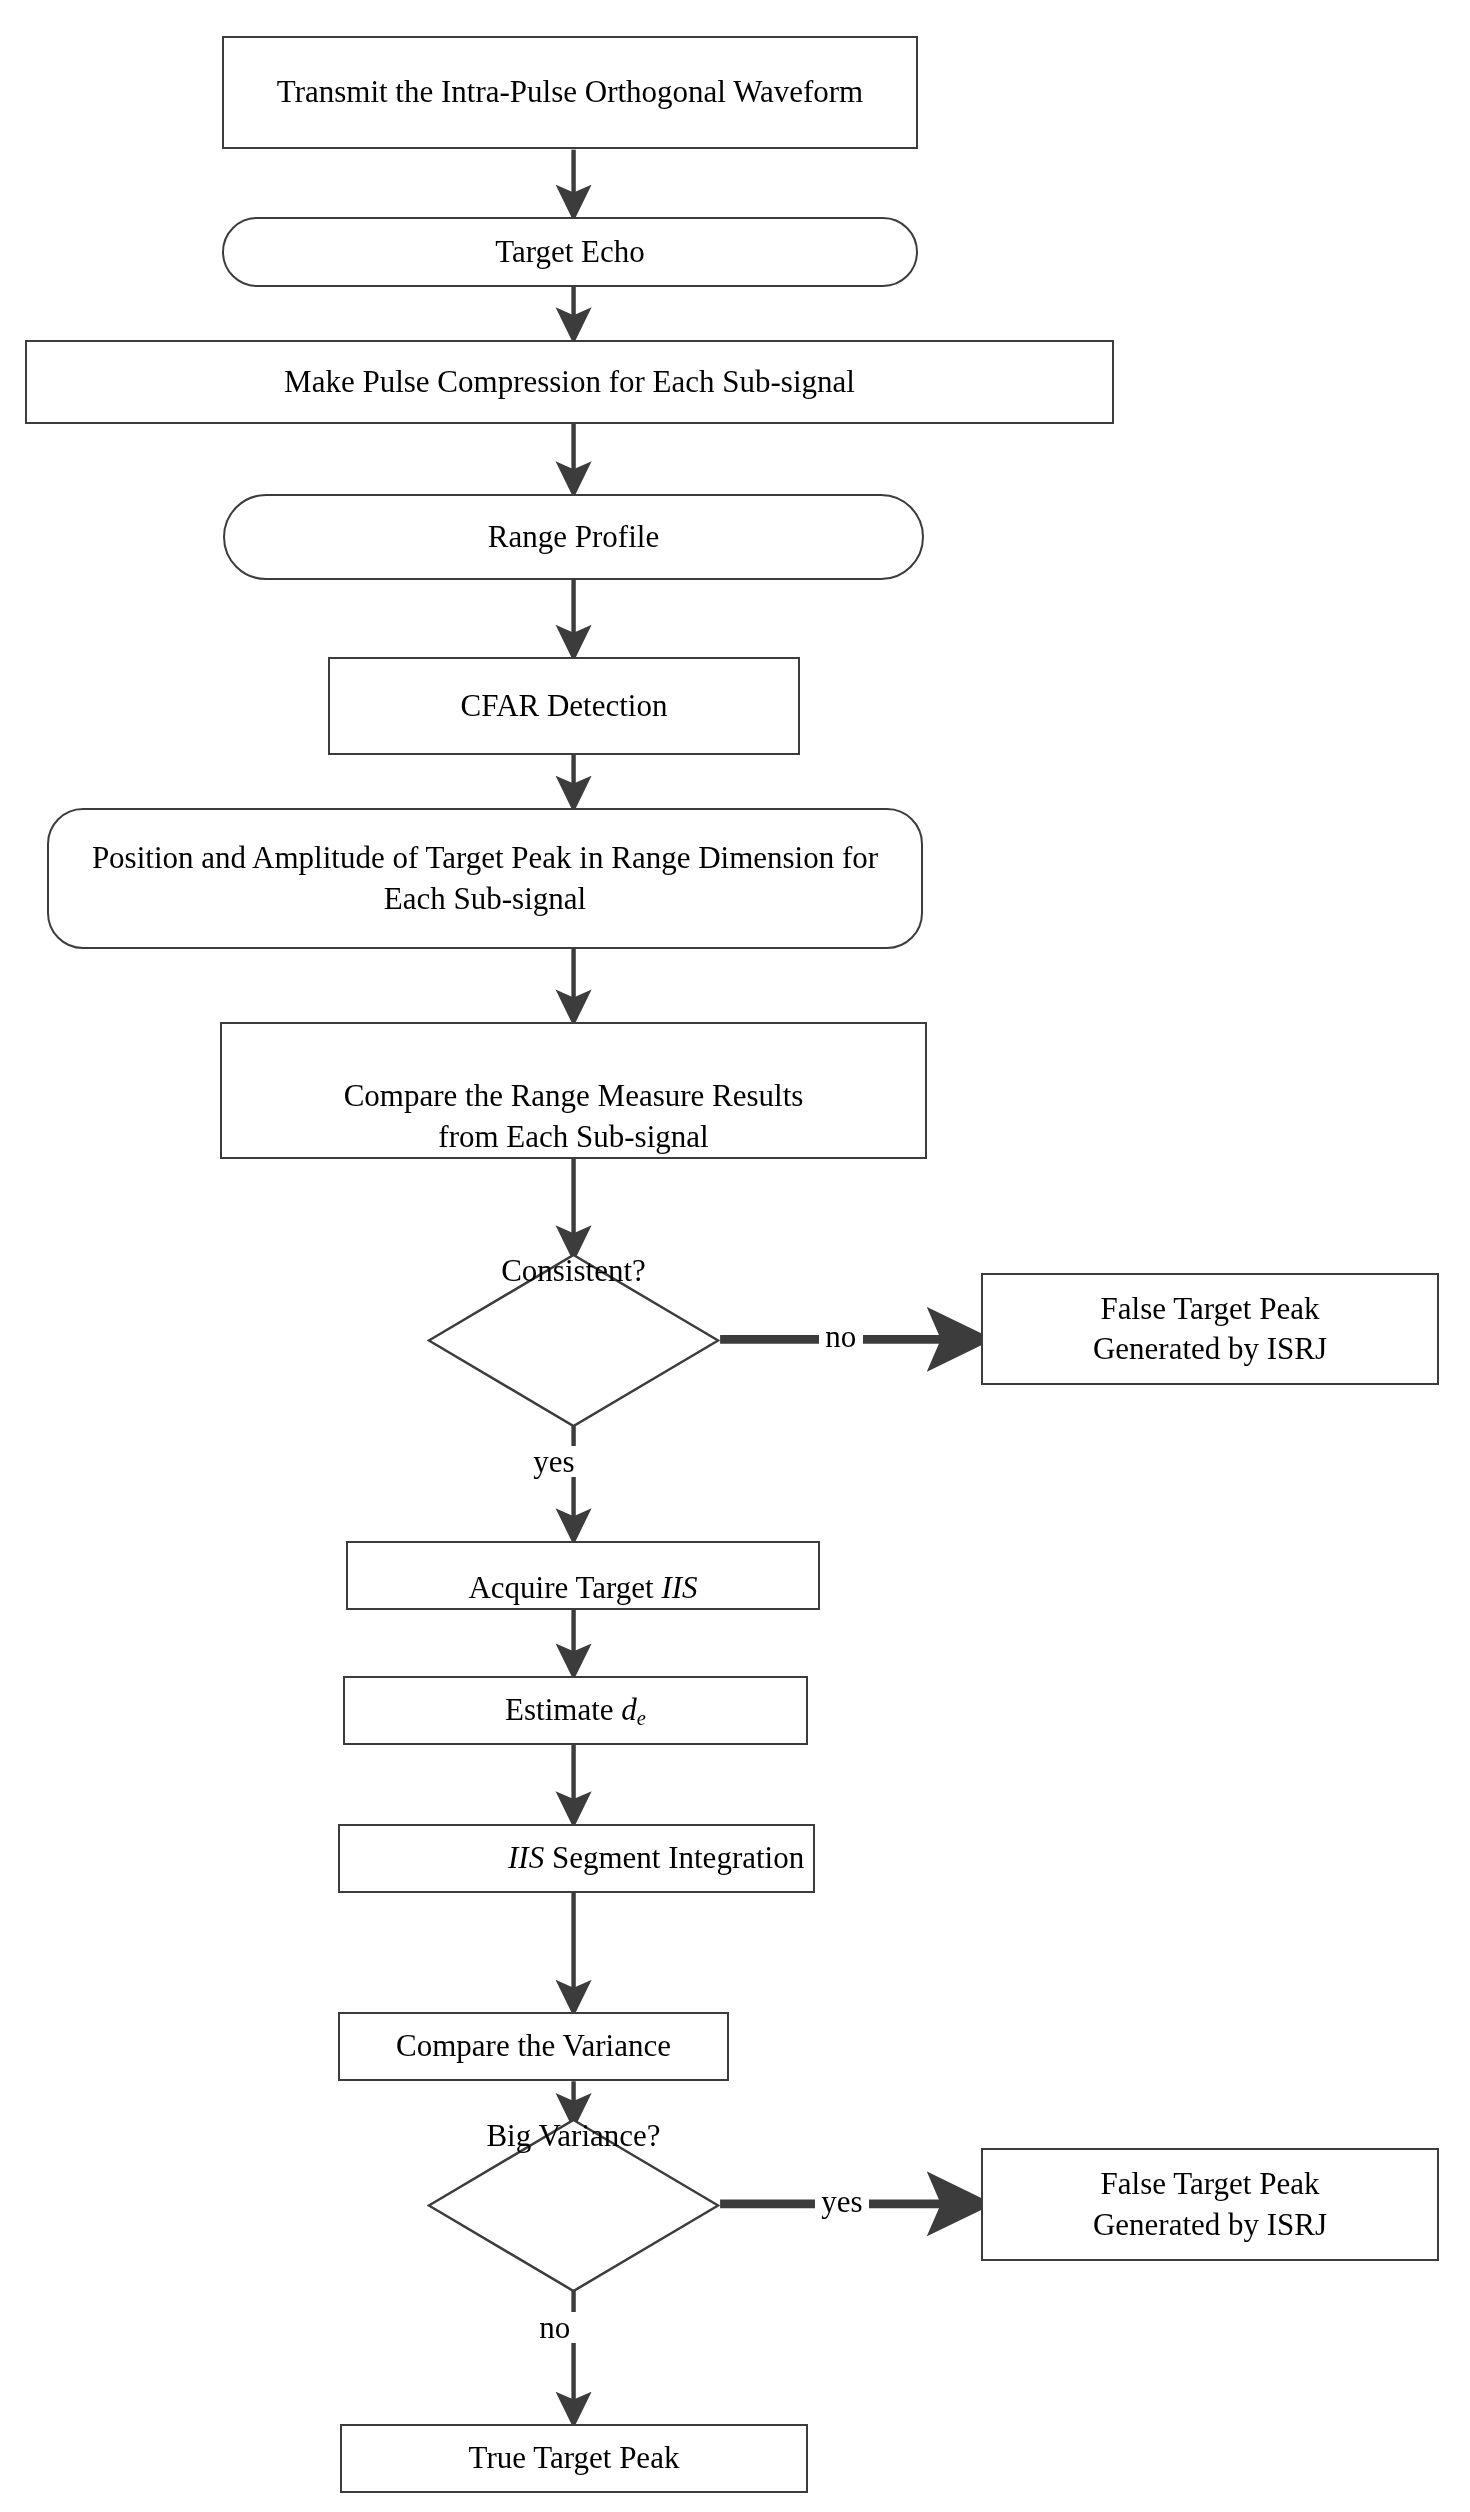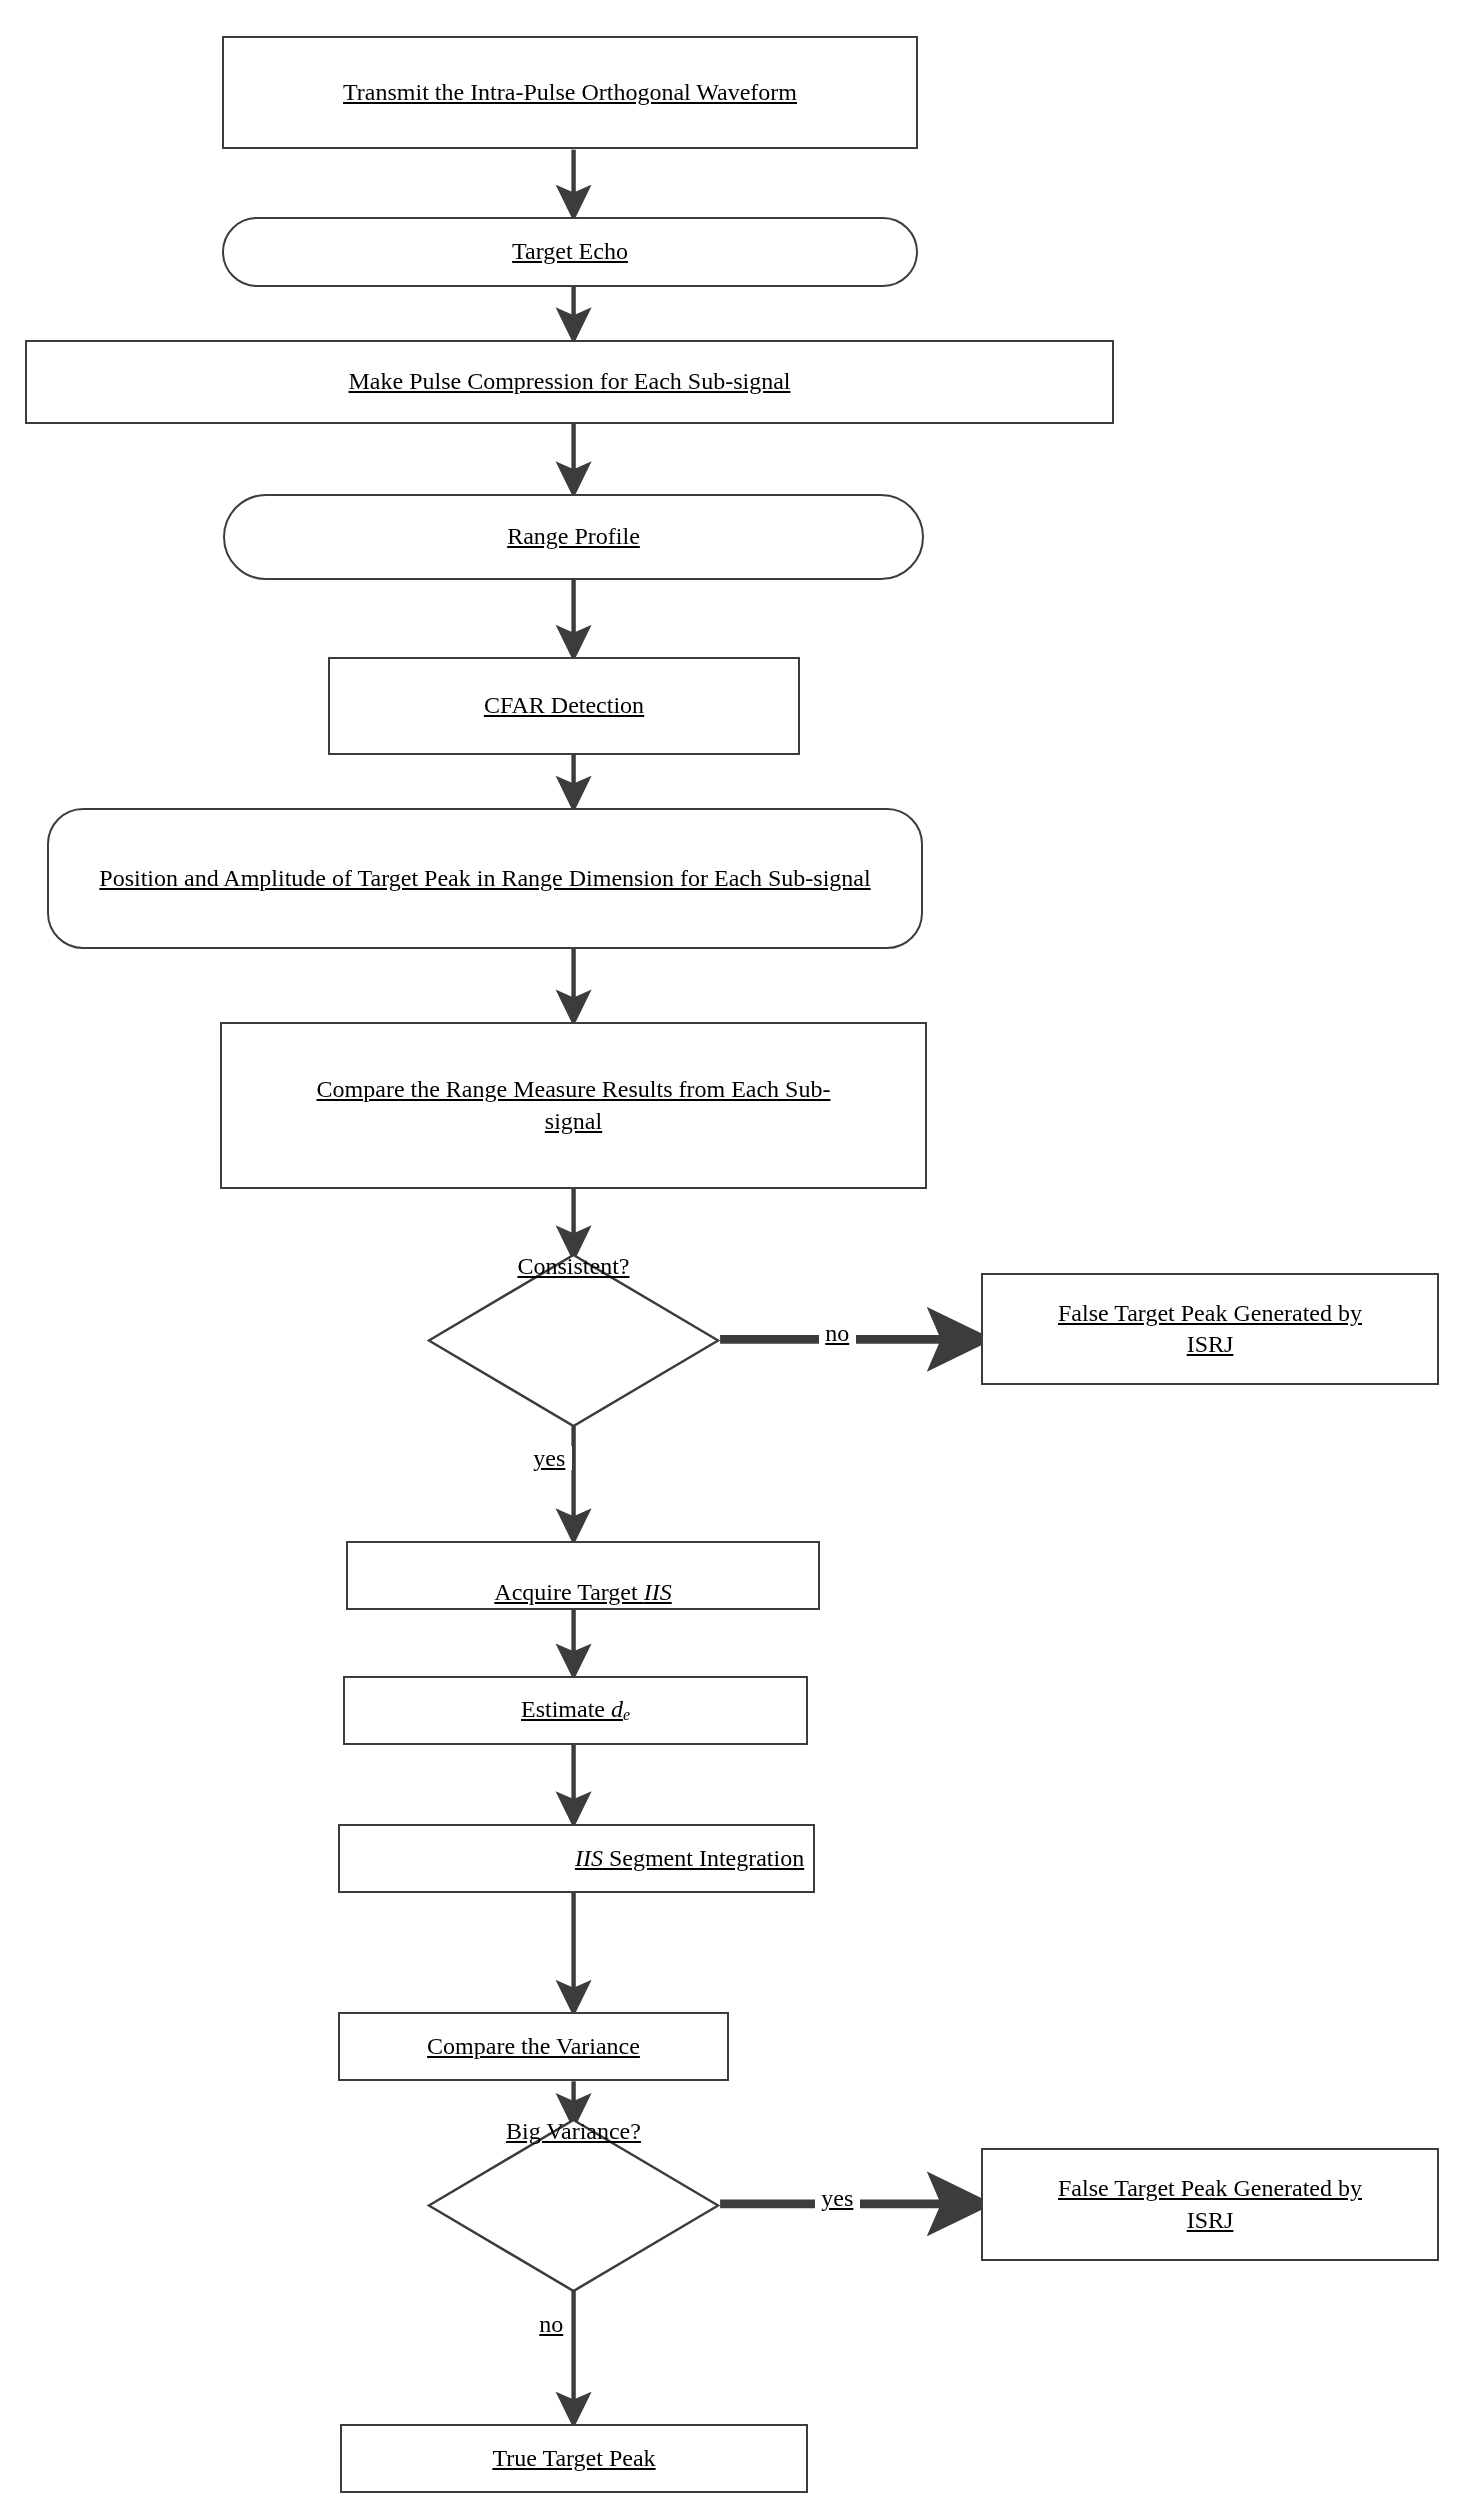--- a/index.html
+++ b/index.html
@@ -12,21 +12,21 @@
   .node .lbl{display:block;line-height:1.30;padding:0 8.8px;}
 
   .rect{border:2.5px solid #3c3c3c;}
   .stadium{border:2.5px solid #3c3c3c;}
   .diamond-wrap{position:absolute;display:flex;align-items:flex-start;justify-content:center;}
   .diamond-wrap svg{position:absolute;left:0;top:0;}
   .diamond-wrap .lbl{position:relative;z-index:2;}
 
   .edge-label{position:absolute;background:#ffffff;padding:0 6.3px;line-height:1;z-index:5;
               font-family:"Liberation Serif","DejaVu Serif",serif;}
-  .f50{font-size:24px;text-decoration:underline;}
+  .f50{font-size:31px;}
   i.it{font-style:italic;}
   sub{font-size:0.66em;vertical-align:-0.22em;font-style:italic;}
 </style>
 </head>
 <body>
 
 <div id="stage">
 
   <svg id="edges" viewBox="0 0 2339 3995" xmlns="http://www.w3.org/2000/svg">
     <defs>
@@ -89,21 +89,21 @@
   </div>
 
   <div class="node rect" style="left:328px;top:657px;width:472px;height:98px;">
     <span class="lbl f50">CFAR Detection</span>
   </div>
 
   <div class="node stadium" style="left:47px;top:808px;width:876px;height:141px;border-radius:36px;">
     <span class="lbl f50" style="max-width:811px;">Position and Amplitude of Target Peak in Range Dimension for Each Sub-signal</span>
   </div>
 
-  <div class="node rect" style="left:220px;top:1022px;width:707px;height:167px;">
+  <div class="node rect" style="left:220px;top:1022px;width:707px;height:137px;align-items:flex-end;">
     <span class="lbl f50" style="max-width:516px;">Compare the Range Measure Results from Each Sub-signal</span>
   </div>
 
   <div class="diamond-wrap" style="left:427px;top:1253px;width:293px;height:175px;">
     <svg width="293" height="175" viewBox="0 0 466 278" xmlns="http://www.w3.org/2000/svg">
       <polygon points="233,3 463,139 233,275 3,139" fill="#ffffff" stroke="#3c3c3c" stroke-width="4"></polygon>
     </svg>
     <span class="lbl f50">Consistent?</span>
   </div>
 

